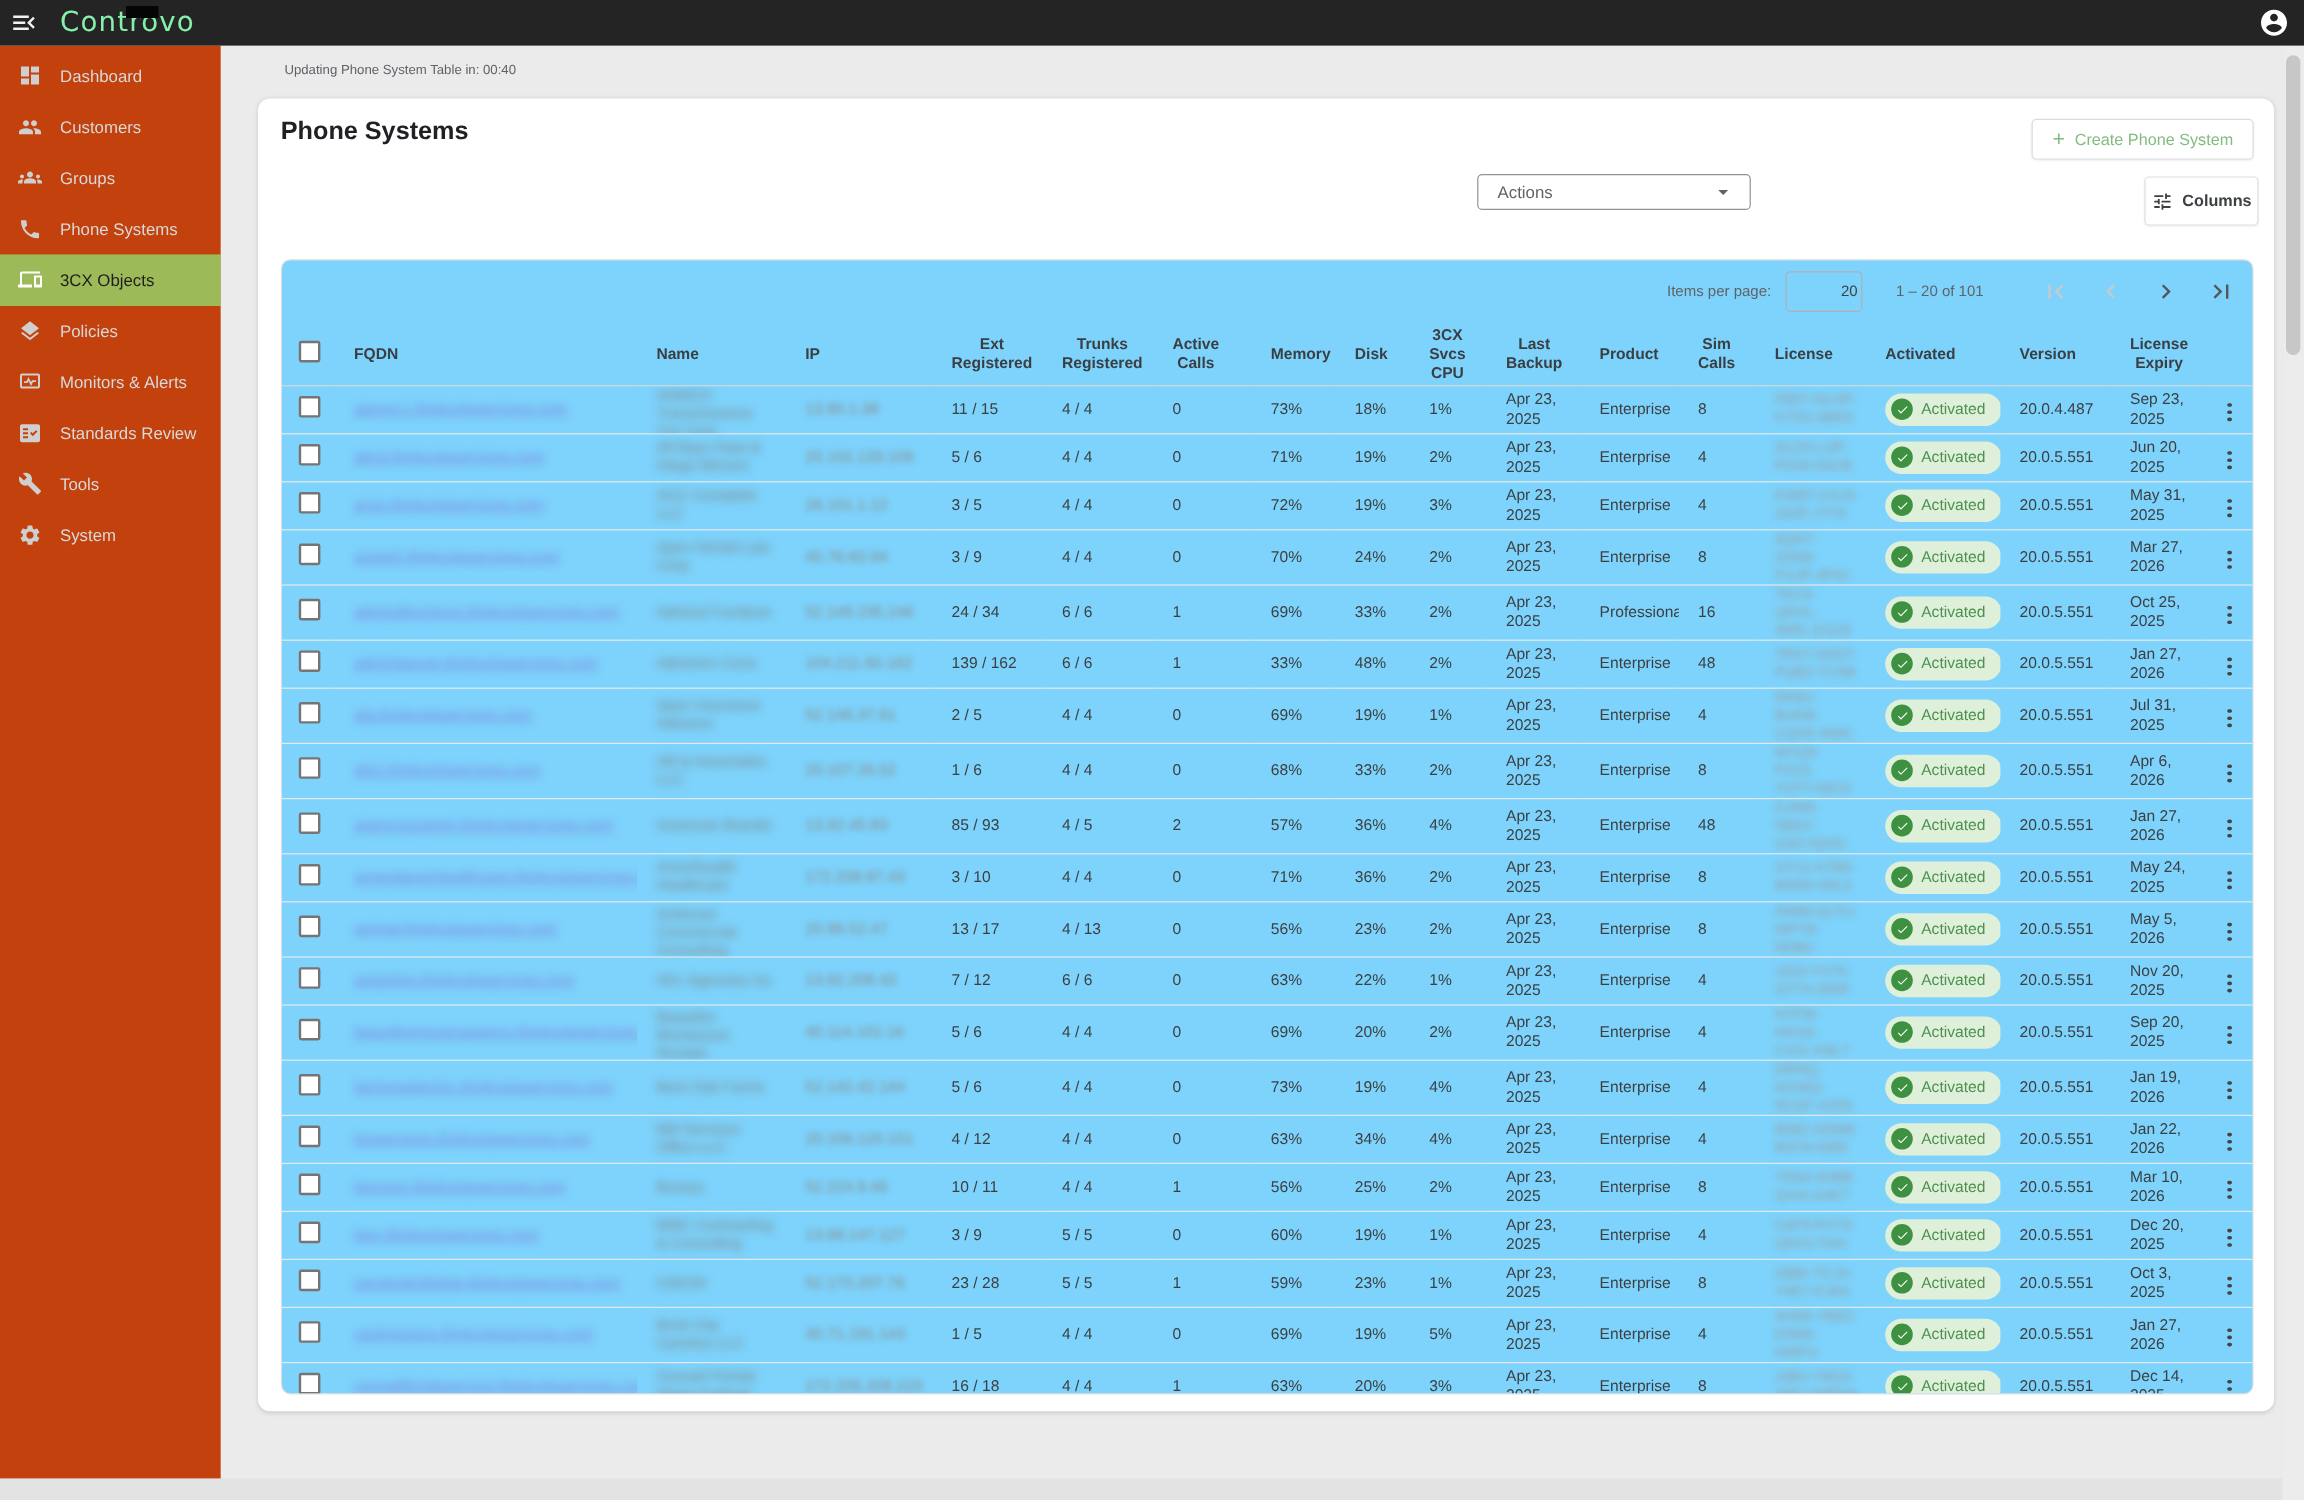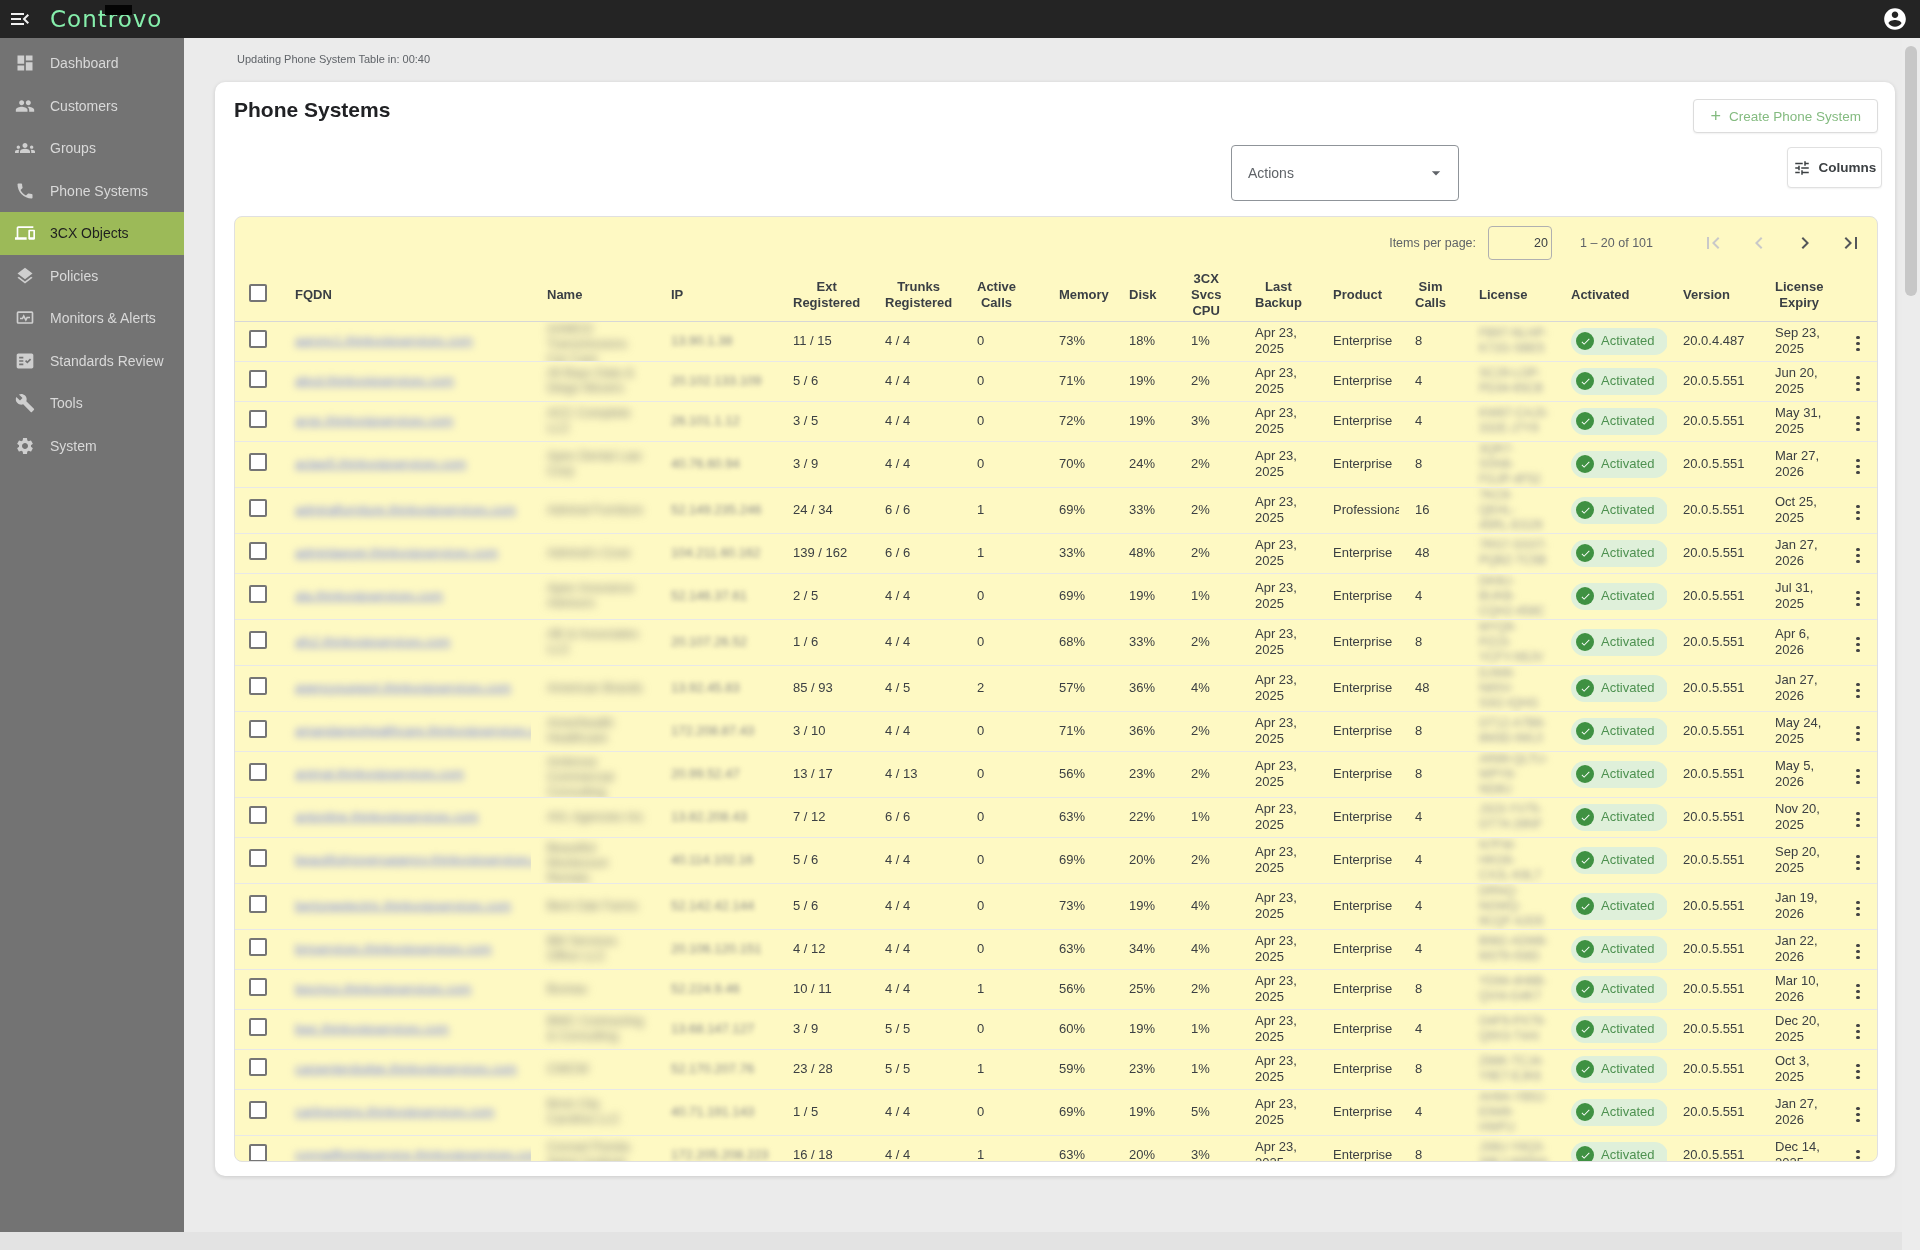--- a/index.html
+++ b/index.html
@@ -18,21 +18,21 @@
   }
   .hamburger { width:40px; height:38px; display:flex; align-items:center; justify-content:center; color:#f1f1f1; cursor:pointer; }
   .logo {
     font-family:"DejaVu Sans", sans-serif; font-size:23px; font-weight:500;
     color:#86efac; letter-spacing:1px; margin-left:10px; line-height:1;
   }
   .logo-redaction { position:absolute; left:105px; top:5px; width:27px; height:10px; background:#050505; }
   .topbar-spacer { flex:1; }
   .account { width:26px; height:26px; margin-right:12px; color:#ffffff; cursor:pointer; }
   
-  .sidebar { position:absolute; top:38px; left:0; width:184px; height:1194px; background:#737373; padding-top:4px; }
+  .sidebar { position:absolute; top:38px; left:0; width:184px; height:1194px; background:#c2410c; padding-top:4px; }
   .side-item {
     height:42.5px; display:flex; align-items:center; padding-left:15px; gap:15px;
     color:#d9d9d9; font-size:14px; cursor:pointer;
   }
   .side-item .sicon { width:20px; height:20px; flex:0 0 20px; color:#cfcfcf; }
   .side-item.active { background:#9cba58; color:#1f1f1f; font-weight:500; }
   .side-item.active .sicon { color:#ffffff; }
   
   .main { position:absolute; top:38px; left:184px; width:1718px; height:1194px; background:#ebebeb; }
   .scrollbar { position:absolute; top:38px; left:1902px; width:18px; height:1212px; background:#ececec; }
@@ -45,42 +45,42 @@
   .page-title { position:absolute; left:19px; top:16px; font-size:21px; font-weight:700; color:#202124; }
   .create-btn {
     position:absolute; right:17px; top:17px; height:34px; padding:0 16px;
     display:flex; align-items:center; gap:8px; background:#fff;
     border:1px solid #dcdcdc; border-radius:4px; color:#84bb80;
     font-size:13.5px; font-weight:500; cursor:pointer; box-shadow:0 1px 2px rgba(0,0,0,.06);
   }
   .create-btn .plus { font-size:18px; line-height:1; font-weight:400; }
   
   .actions-select {
-    position:absolute; left:1016px; top:63px; width:228px; height:56px;
+    position:absolute; left:1016px; top:63px; width:228px; height:30px;
     border:1px solid #8f9499; border-radius:4px; background:#fff;
     display:flex; align-items:center; padding:0 12px 0 16px; cursor:pointer;
   }
   .actions-select .lbl { font-size:14px; color:#5f6368; flex:1; }
   .search-box {
     position:absolute; left:1255px; top:63px; width:304px; height:45px;
     border:1px solid #8f9499; border-radius:4px; background:#fff;
     display:flex; align-items:center; padding:0 12px; gap:8px;
   }
   .search-box input { border:none; outline:none; flex:1; font-size:14px; font-family:"Liberation Sans",sans-serif; color:#3c4043; background:transparent; }
   .search-box input::placeholder { color:#757575; }
   .columns-btn {
     position:absolute; left:1572px; top:65px; width:95px; height:41px;
     border:1px solid #e0e0e0; border-radius:4px; background:#fff;
     display:flex; align-items:center; justify-content:center; gap:8px;
     font-size:13.5px; font-weight:700; color:#3c4043; cursor:pointer; box-shadow:0 1px 2px rgba(0,0,0,.06);
   }
   
   .table-wrap {
     position:absolute; left:19px; top:134px; width:1644px; height:946px;
-    border:1px solid #e0e0e0; border-radius:8px; overflow:hidden; background:#fef9c3;
+    border:1px solid #e0e0e0; border-radius:8px; overflow:hidden; background:#7dd3fc;
   }
   .pager {
     height:52px; display:flex; align-items:center; justify-content:flex-end;
     padding-right:14px; font-size:12.5px; color:#5f6368;
   }
   .page-size {
     margin-left:12px; width:64px; height:34px; border:1px solid #b0b0b0; border-radius:4px;
     display:flex; align-items:center; justify-content:center; gap:6px; color:#3c4043; cursor:pointer;padding-left:48px;
   }
   .pager .range { margin-left:28px; }

